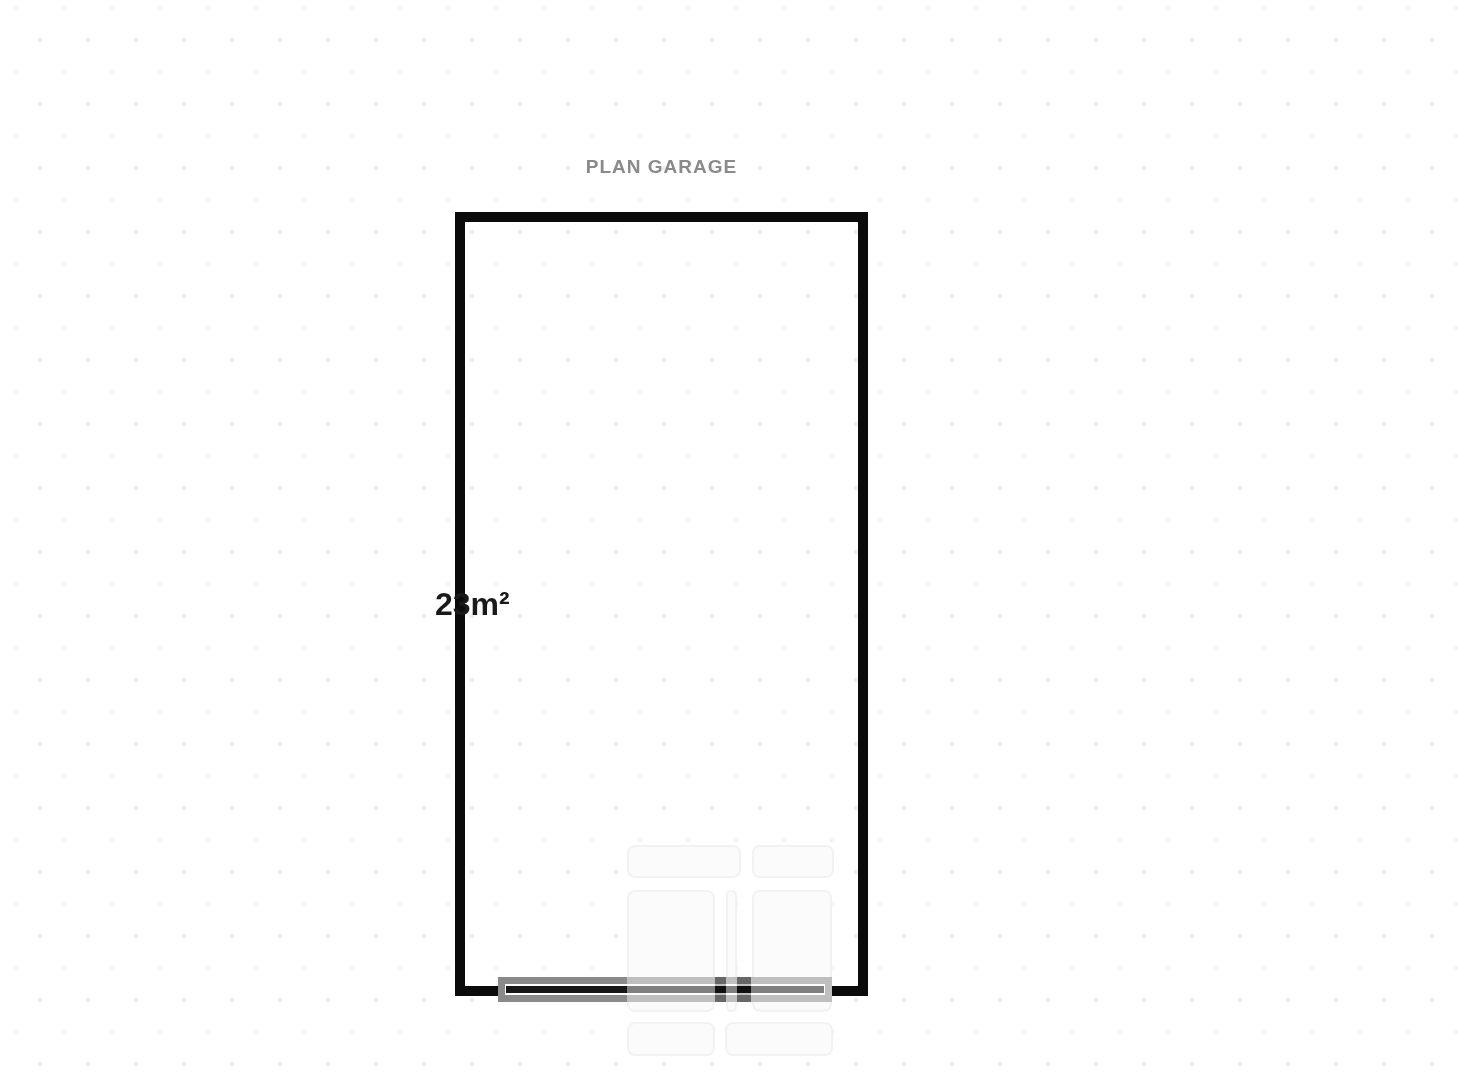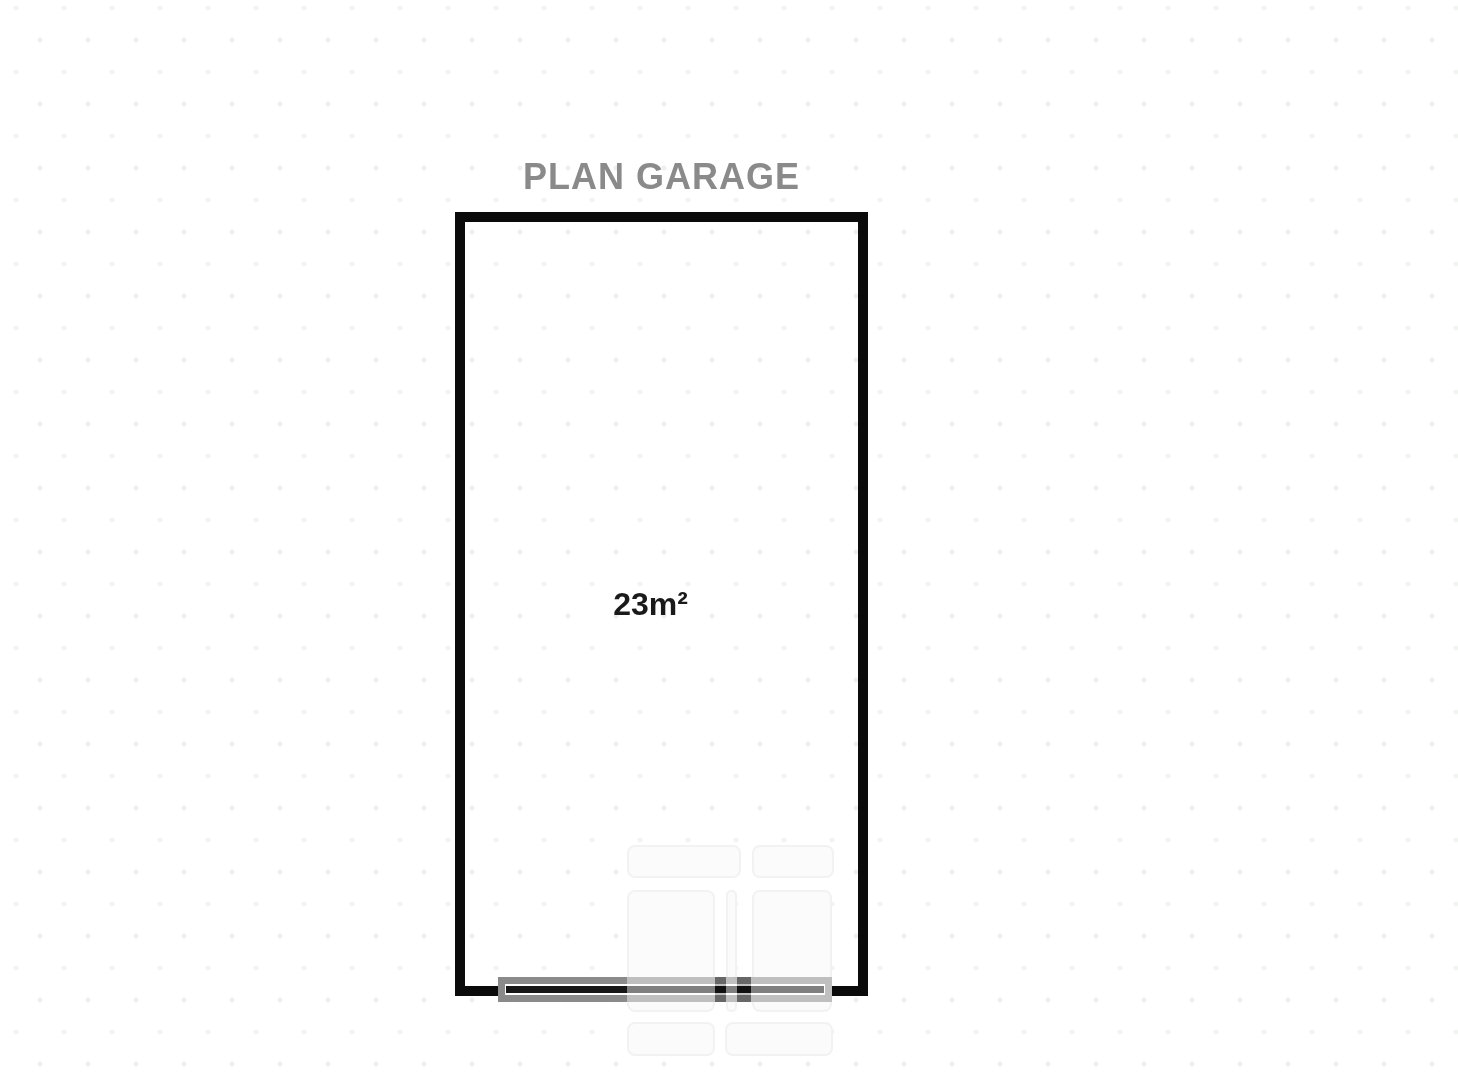--- a/index.html
+++ b/index.html
@@ -21,44 +21,43 @@
     font-family: "Liberation Sans", sans-serif;
   }
   .abs { position: absolute; }
 
   
   .plan-title {
     left: 455px;
     top: 156px;
     width: 413px;
     text-align: center;
-    font-size: 36px;
+    font-size: 19px;
     font-weight: 700;
     letter-spacing: 1px;
     color: #8a8a8a;
     z-index: 4;
   }
 
   
   .garage-rect {
     left: 455px;
     top: 212px;
     width: 393px;  
     height: 764px; 
     border: 10px solid #0b0b0b;
     background: transparent;
     z-index: 2;
   }
 
   
   .area-label {
-    left: 444px;
+    left: 435px;
     top: 586px;
     width: 413px;
-    text-align: center;
     font-size: 32px;
     font-weight: 700;
     color: #1a1a1a;
     z-index: 4;
   }
 
   
   .wm {
     background: #fbfbfb;
     border: 2px solid #f2f2f2;

